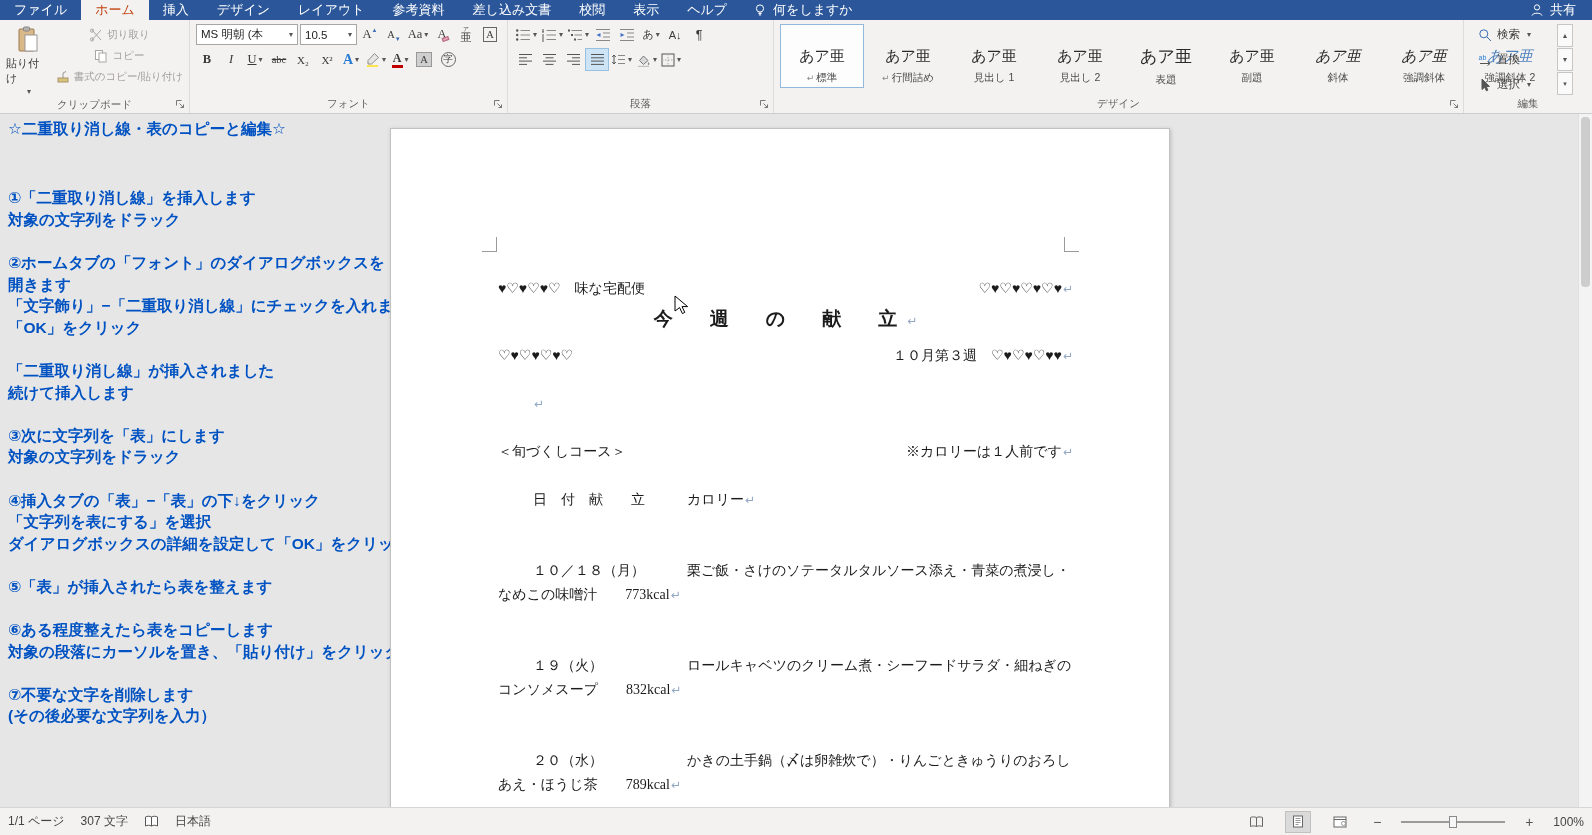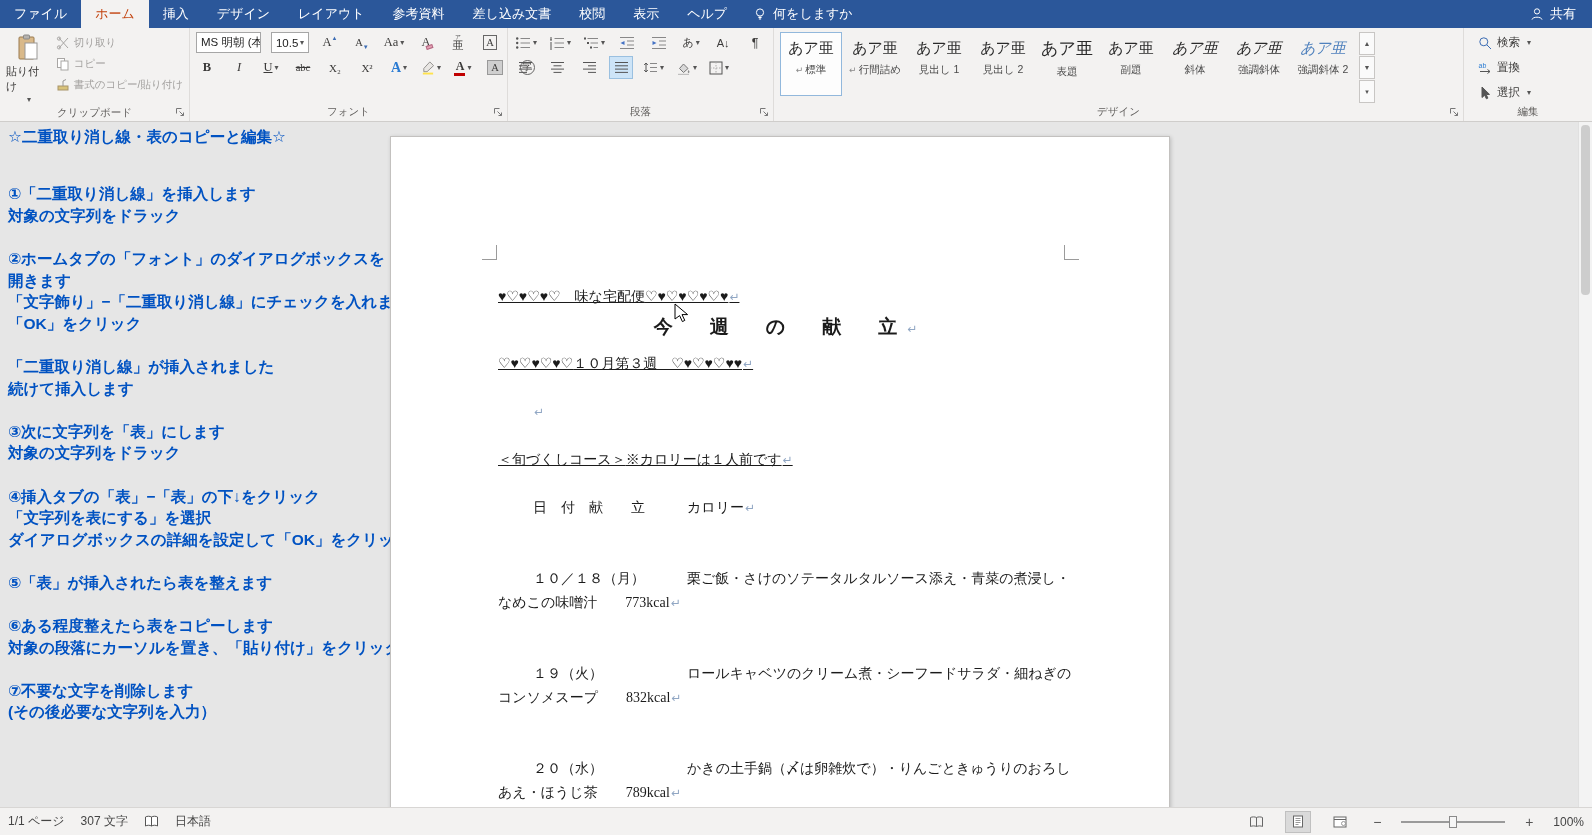--- a/index.html
+++ b/index.html
@@ -1,83 +1,83 @@
 <!DOCTYPE html>
 <html><head>
 <meta charset="utf-8">
 <style>
   *{margin:0;padding:0;box-sizing:border-box;}
   html,body{width:1592px;height:835px;overflow:hidden;}
   body{font-family:"Liberation Sans","DejaVu Sans",sans-serif;background:#e6e6e6;color:#252423;}
   .app{display:flex;flex-direction:column;width:1592px;height:835px;}
 
   
-  .tabbar{height:28px;background:#2b579a;display:flex;align-items:stretch;color:#fff;font-size:13px;flex:0 0 auto;}
+  .tabbar{height:20px;background:#2b579a;display:flex;align-items:stretch;color:#fff;font-size:13px;flex:0 0 auto;}
   .tab{display:flex;align-items:center;padding:0 14px;white-space:nowrap;}
   .tab.active{background:#f3f2f1;color:#c2410c;}
   .tellme{display:flex;align-items:center;gap:6px;padding:0 12px;white-space:nowrap;}
   .tb-spacer{flex:1;}
   .share-btn{display:flex;align-items:center;gap:6px;padding:0 16px;white-space:nowrap;}
 
   
   .ribbon{height:94px;background:#f3f2f1;display:flex;border-bottom:1px solid #cfcdcb;flex:0 0 auto;}
   .grp{display:flex;flex-direction:column;border-right:1px solid #dedcda;height:100%;position:relative;}
   .grp-body{flex:1;display:flex;padding:4px 6px 0 6px;}
   .grp-body.col{flex-direction:column;gap:4px;}
   .grp-footer{height:18px;display:flex;align-items:center;justify-content:center;font-size:10.5px;color:#605e5c;}
   .launcher{position:absolute;right:3px;bottom:3px;width:13px;height:13px;display:flex;align-items:center;justify-content:center;}
-  .row{display:flex;align-items:center;gap:10px;}
+  .row{display:flex;align-items:center;gap:2px;}
   .mini{font-size:8px;color:#555;margin-left:2px;line-height:1;}
   .combo{height:21px;background:#fff;border:1px solid #a6a6a6;display:flex;align-items:center;padding:0 4px;font-size:11.5px;color:#222;white-space:nowrap;overflow:hidden;}
   .ib{min-width:22px;height:21px;display:inline-flex;align-items:center;justify-content:center;font-size:12.5px;color:#3b3a39;position:relative;padding:0 1px;}
   .ib.active{background:#cde4f7;outline:1px solid #9ac0e0;}
   .serif{font-family:"Liberation Serif","DejaVu Serif",serif;}
   .gmark{font-size:6px;position:relative;top:-5px;color:#3b6cb4;}
   .dmark{font-size:6px;position:relative;top:4px;color:#3b6cb4;}
   .fc{display:inline-flex;flex-direction:column;align-items:center;line-height:1;}
   .fc .bar{width:11px;height:3px;margin-top:1px;}
   .rubyic{display:inline-flex;flex-direction:column;align-items:center;line-height:1;}
   .rubyic .rt{font-size:6px;color:#555;}
   .rubyic .rb{font-size:11px;}
   .boxA{border:1px solid #666;padding:0 2px;font-size:10.5px;line-height:13px;}
   .shadeA{background:#cfcfcf;border:1px solid #999;padding:0 3px;font-size:10.5px;line-height:13px;}
   .encl{border:1px solid #666;border-radius:50%;width:15px;height:15px;font-size:9.5px;display:inline-flex;align-items:center;justify-content:center;}
   .clearA{position:relative;}
   .clearA .er{position:absolute;right:-2px;bottom:1px;width:7px;height:4px;background:#e8a0b4;border:1px solid #b06c84;transform:rotate(-20deg);}
   .paste{width:48px;display:flex;flex-direction:column;align-items:center;justify-content:flex-start;gap:2px;padding-top:2px;font-size:11px;color:#3b3a39;}
   .clip-col{display:flex;flex-direction:column;justify-content:flex-start;gap:3px;padding:2px 0 0 6px;}
   .sbtn{display:flex;align-items:center;gap:4px;font-size:10.5px;white-space:nowrap;color:#3b3a39;height:18px;}
-  .sbtn.dis{color:#a19f9d;}
+  .sbtn.dis{color:#a19f9d;justify-content:center;}
   .ebtn{display:flex;align-items:center;gap:5px;font-size:11.5px;color:#3b3a39;height:21px;white-space:nowrap;}
 
   
   .gallery{display:flex;gap:2px;align-items:stretch;}
-  .style-cell{width:62px;height:64px;display:flex;flex-direction:column;align-items:center;padding-top:7px;border:1px solid transparent;}
+  .style-cell{width:84px;height:64px;display:flex;flex-direction:column;align-items:center;padding-top:23px;border:1px solid transparent;}
   .style-cell.selected{background:#fdfdfd;border:1px solid #92b8dc;}
   .sp{font-family:"Liberation Serif","DejaVu Serif",serif;font-size:15px;color:#2a2a2a;line-height:1.1;}
   .sp.it{font-style:italic;}
   .sp.blue{color:#4f81bd;}
   .sp.big{font-size:17px;}
   .sl{font-size:10.5px;color:#4a4a4a;margin-top:6px;display:flex;gap:2px;align-items:baseline;white-space:nowrap;}
   .sl .mk{font-size:9px;color:#888;}
   .gscroll{width:16px;display:flex;flex-direction:column;gap:1px;margin-left:3px;}
   .gsb{flex:1;border:1px solid #c8c6c4;background:#fafafa;display:flex;align-items:center;justify-content:center;font-size:7px;color:#555;}
 
   
   .canvas{position:relative;flex:1;overflow:hidden;background:#e6e6e6;}
   .instructions{position:absolute;left:8px;top:4px;width:382px;color:#0052c2;font-weight:bold;font-size:15.5px;}
   .ins-line{min-height:21.6px;line-height:21.6px;white-space:pre;}
-  .ins-line:first-child{margin-bottom:14px;}
+  .ins-line:first-child{margin-bottom:26px;}
   .page{position:absolute;left:390px;top:14px;width:780px;height:700px;background:#fff;border:1px solid #c3c1bf;box-shadow:1px 1px 4px rgba(0,0,0,0.18);}
   .crop{position:absolute;width:15px;height:15px;border-color:#9b9b9b;}
   .crop-l{left:91px;top:108px;border-right:1px solid #9b9b9b;border-bottom:1px solid #9b9b9b;}
   .crop-r{left:673px;top:108px;border-left:1px solid #9b9b9b;border-bottom:1px solid #9b9b9b;}
   .doc{position:absolute;left:0;top:0;right:0;padding:148px 96px 0 107px;font-family:"Liberation Serif","DejaVu Serif",serif;font-size:14px;color:#1b1b1b;}
   .p{min-height:23.5px;line-height:23.5px;}
-  .p.split{display:flex;justify-content:flex-start;text-decoration:underline;}
+  .p.split{display:flex;justify-content:space-between;}
   .p .l{white-space:pre-wrap;}
   .rwrap{white-space:pre;flex:none;}
   .p.plain{display:block;white-space:pre-wrap;}
   .p.headline{text-align:center;line-height:30px;margin:2px 0 8px 0;}
   .p.mt12{}
   .h{font-weight:bold;font-size:19px;letter-spacing:9px;}
   .cr{color:#91a7c4;font-family:"Liberation Sans","DejaVu Sans",sans-serif;font-size:12px;margin-left:1px;}
   .cursor-svg{position:absolute;left:283px;top:166px;}
   .vscroll{position:absolute;right:0;top:0;bottom:0;width:14px;background:#f3f3f3;border-left:1px solid #e0e0e0;}
   .vthumb{position:absolute;left:2px;right:2px;top:3px;height:170px;background:#cdcdcd;border-radius:4px;}

